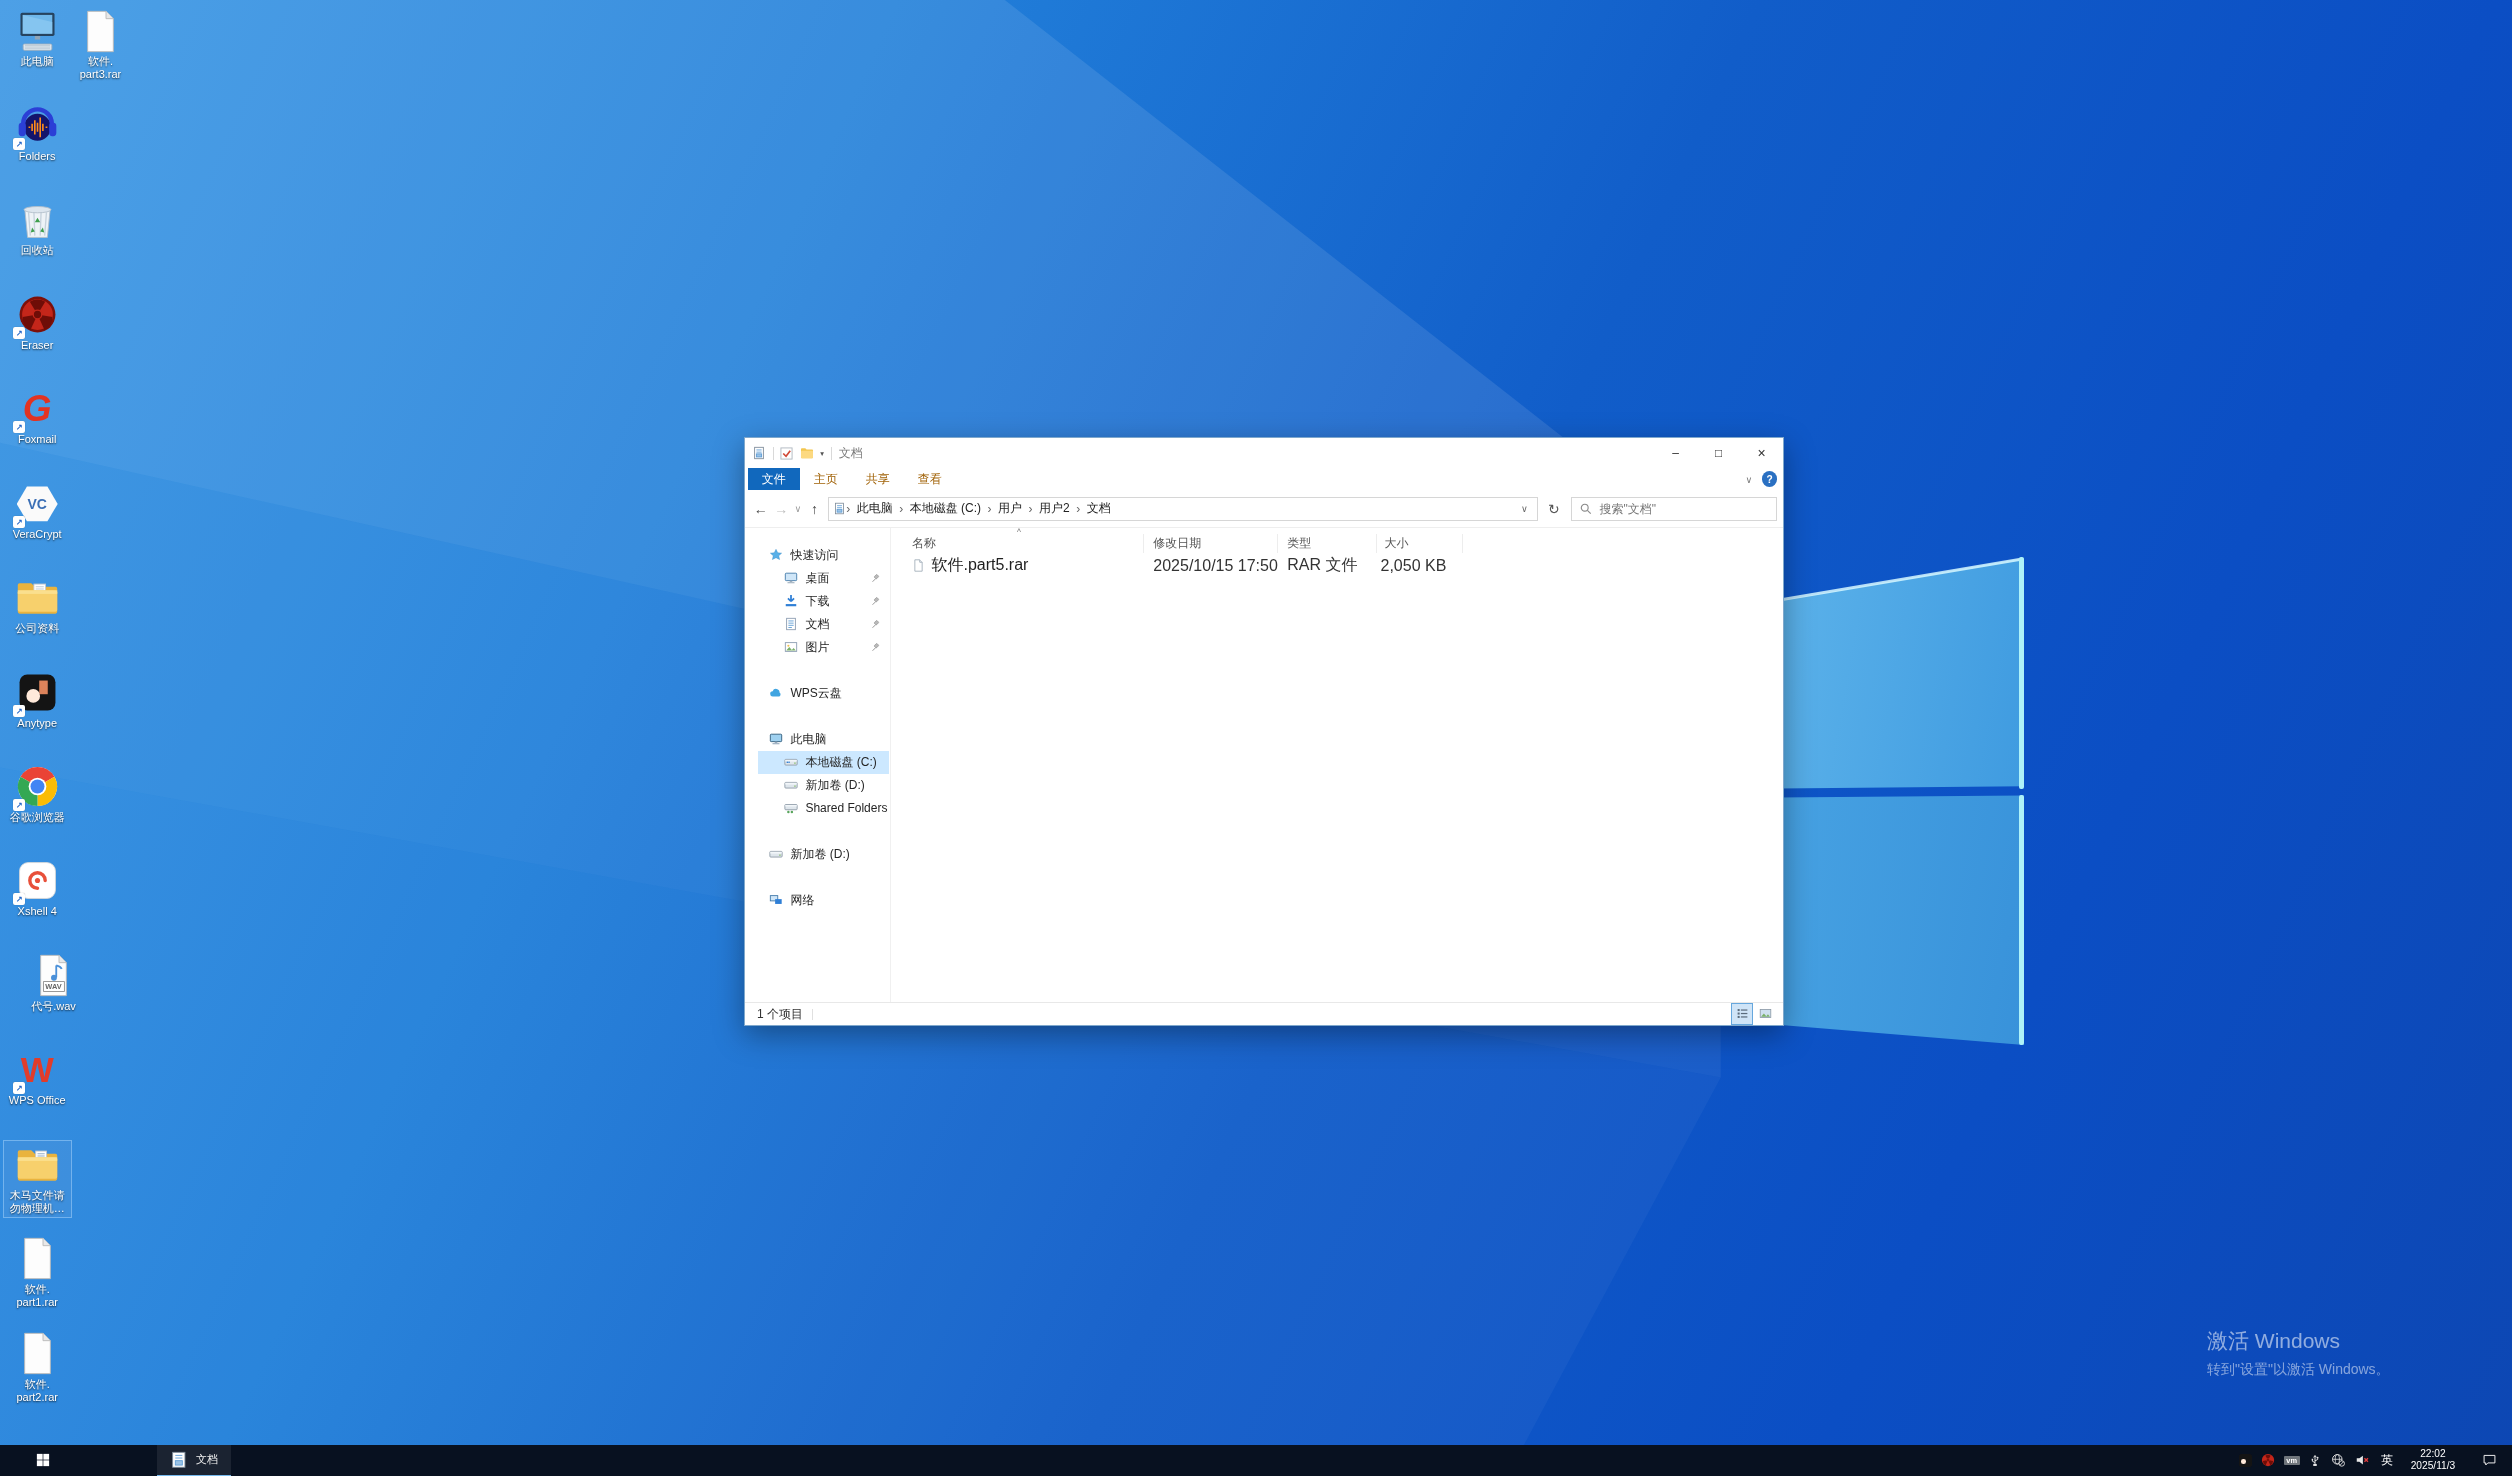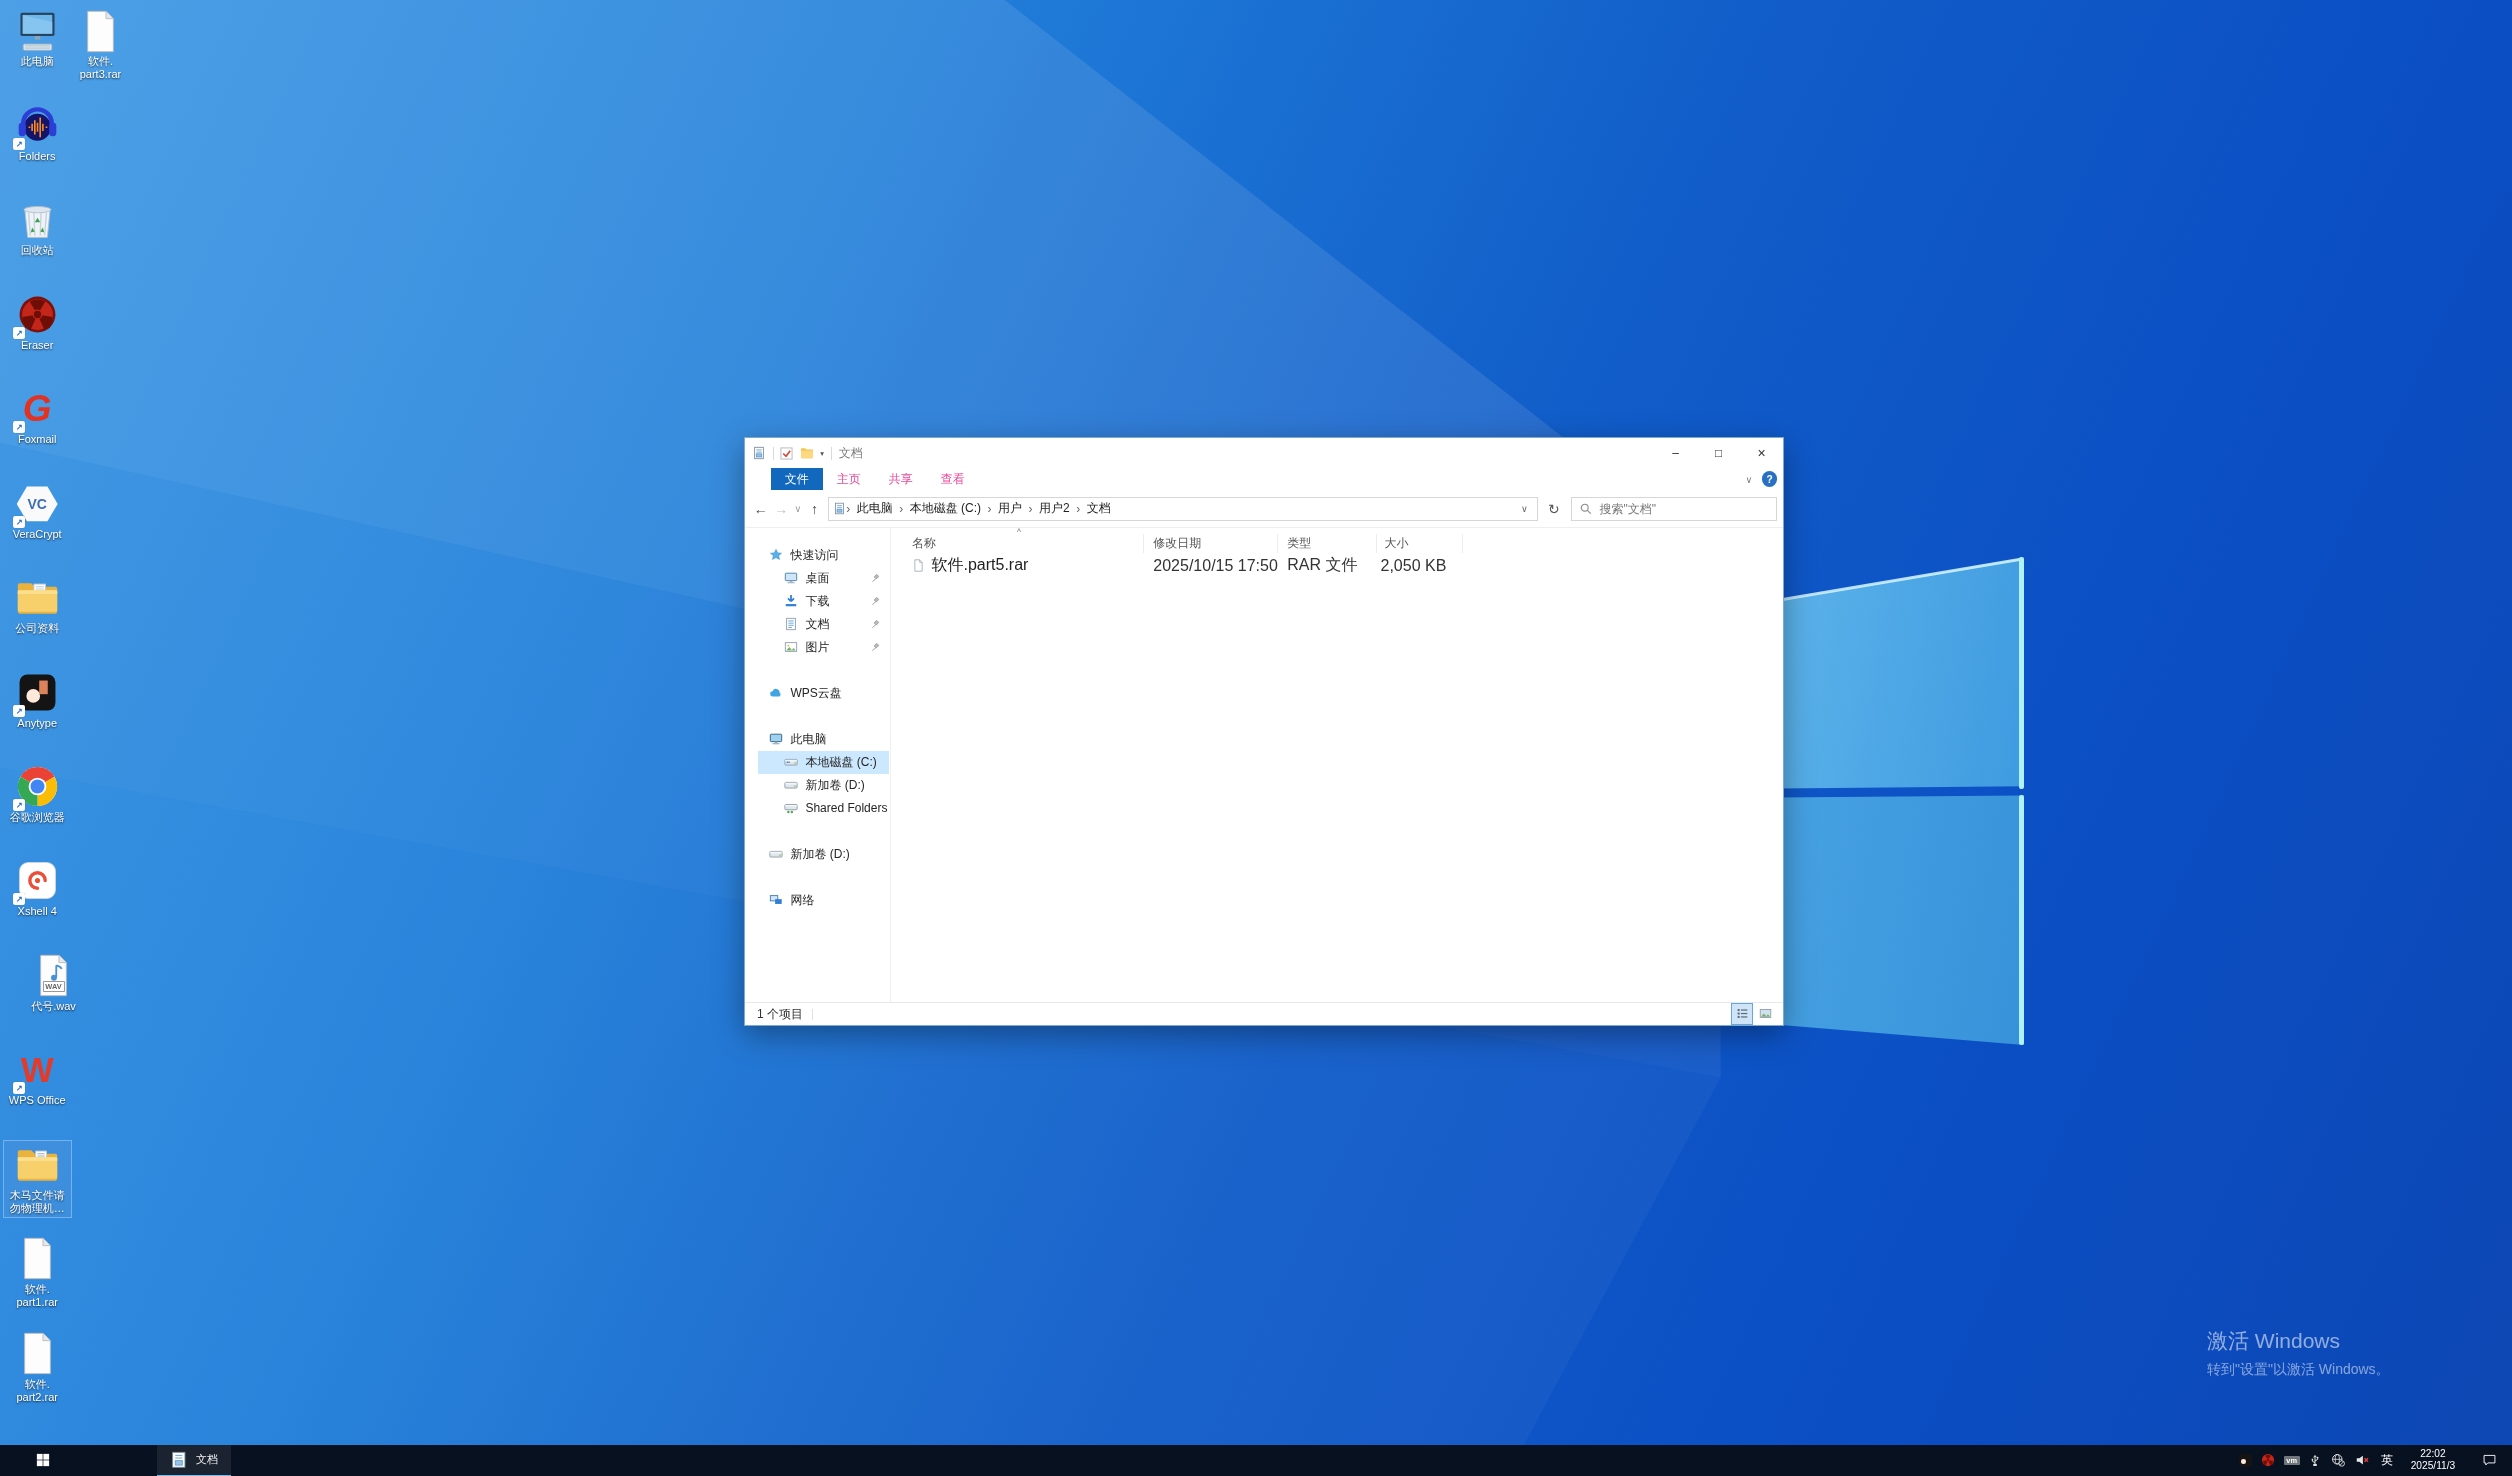--- a/index.html
+++ b/index.html
@@ -37,22 +37,22 @@
   .wav-tag{position:absolute;bottom:5.6px;left:50%;transform:translateX(-50%);font-size:7.4px;font-weight:bold;color:#666;border:0.9px solid #999;background:#fff;padding:0 1.9px;border-radius:0.9px;}
   
   .window{position:absolute;left:744px;top:437px;width:1040px;height:589px;background:#fff;border:0.9px solid #7fa8cc;
     box-shadow:0 9.3px 28px rgba(0,0,0,.35);display:flex;flex-direction:column;box-sizing:border-box;}
   .titlebar{height:30px;display:flex;align-items:center;flex:0 0 auto;}
   .qat{display:flex;align-items:center;gap:6.5px;padding-left:7.4px;}
   .qat .sep{width:0.9px;height:13px;background:#d9d9d9;}
   .win-title{margin-left:7.4px;font-size:12px;color:#7a7a7a;}
   .win-controls{margin-left:auto;display:flex;}
   .win-btn{width:43px;height:30px;display:flex;align-items:center;justify-content:center;font-size:12px;color:#333;}
-  .tabrow{height:22px;display:flex;align-items:stretch;position:relative;flex:0 0 auto;padding-left:23px;}
-  .tab{padding:0 14px;font-size:12px;color:#ec4899;display:flex;align-items:center;}
+  .tabrow{height:22px;display:flex;align-items:stretch;position:relative;flex:0 0 auto;}
+  .tab{padding:0 14px;font-size:12px;color:#a16207;display:flex;align-items:center;}
   .tab-file{background:#1168bd;color:#fff;margin-left:2.8px;}
   .ribbon-right{position:absolute;right:5.6px;top:0;height:22px;display:flex;align-items:center;gap:9.3px;}
   .collapse-chev{color:#777;font-size:9.3px;}
   .help-btn{width:15.7px;height:15.7px;border-radius:50%;background:#2a70c2;color:#fff;font-size:10.2px;font-weight:bold;display:flex;align-items:center;justify-content:center;}
   .addressrow{height:37px;display:flex;align-items:center;padding:0 5.6px;border-bottom:0.9px solid #eee;flex:0 0 auto;}
   .navbtns{display:flex;align-items:center;}
   .navbtn{width:20.4px;text-align:center;font-size:14px;color:#444;}
   .navbtn.disabled{color:#bdbdbd;}
   .navbtn.small{font-size:9.3px;color:#999;width:13px;}
   .crumb-bar{flex:1;height:24px;border:0.9px solid #d6d6d6;display:flex;align-items:center;margin-left:3.7px;padding:0 3.7px;box-sizing:border-box;}

